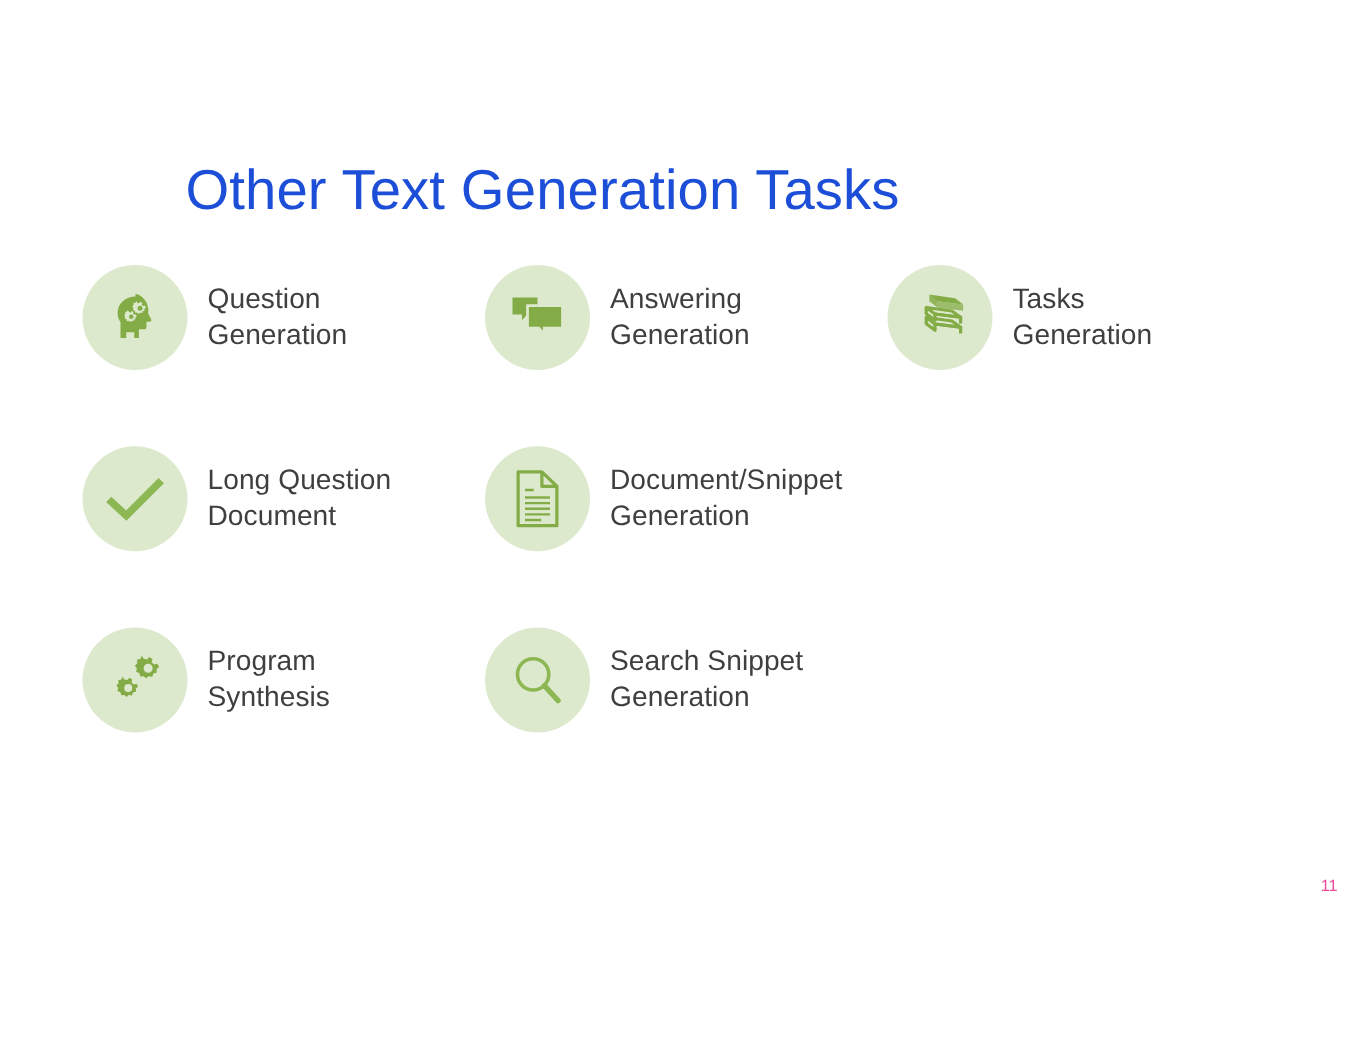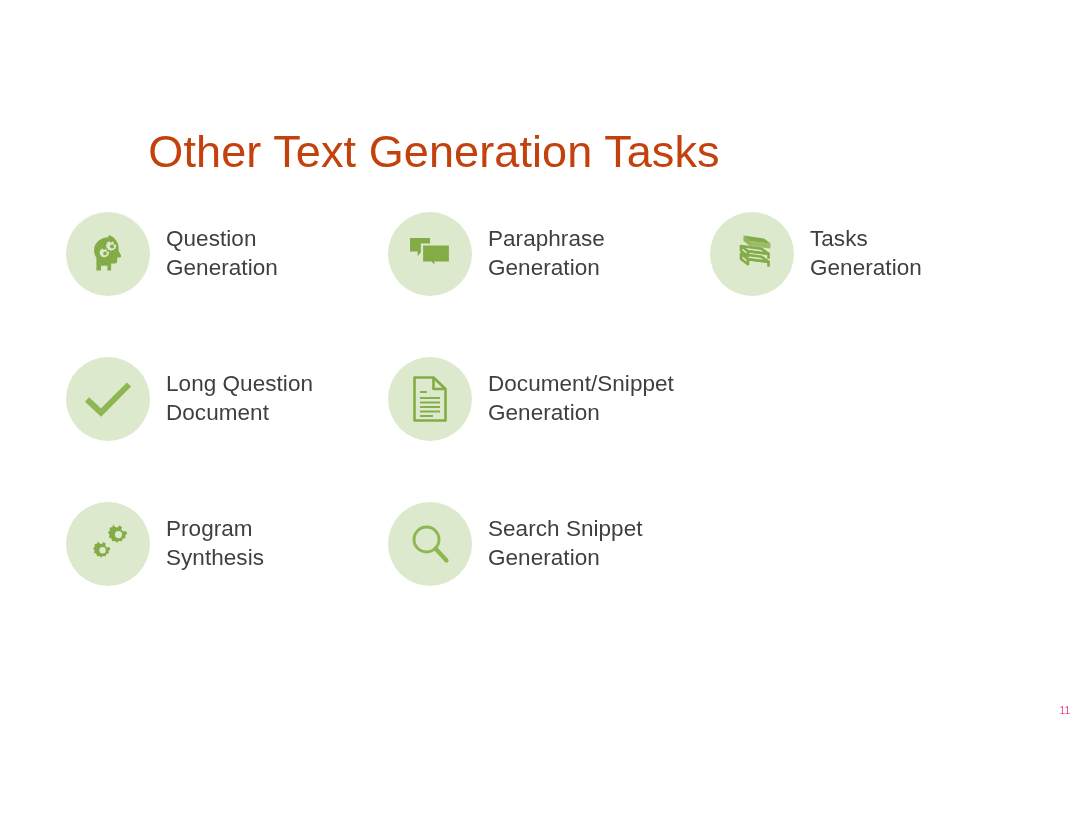--- a/index.html
+++ b/index.html
@@ -24,21 +24,21 @@
 
   .slide-title {
     position: absolute;
     left: 0;
     top: 128px;
     width: 868px;
     text-align: center;
     font-family: "Liberation Sans", sans-serif;
     font-size: 45px;
     font-weight: 400;
-    color: #c2410c;
+    color: #1d4ed8;
     letter-spacing: 0.1px;
     line-height: 1.08;
     white-space: nowrap;
   }
 
   .task-grid {
     position: absolute;
     left: 66px;
     top: 212px;
     width: 1000px;
@@ -87,21 +87,21 @@
     color: #3f3f3f;
     letter-spacing: 0.05px;
     white-space: pre-line;
   }
 
   .page-number {
     position: absolute;
     right: 10px;
     bottom: 114px;
     font-family: "Liberation Sans", sans-serif;
-    font-size: 10px;
+    font-size: 13px;
     color: #ec4899;
   }
 </style>
 </head>
 <body>
 
 <div class="slide">
 
   <div class="slide-title">Other Text Generation Tasks</div>
 
@@ -125,21 +125,21 @@
 Generation</div>
       </div>
 
       <div class="task-item">
         <div class="icon-circle">
           <svg width="44" height="40" viewBox="0 0 44 40" aria-hidden="true">
             <path d="M2 4h20v13.5h-8.3L9.6 22.2V17.5H2z" fill="#84ac46"></path>
             <path d="M14 10.5h28v18H27.4l0.2 5.0-4.6-5.0H14z" fill="#84ac46" stroke="#dde9cd" stroke-width="2.2"></path>
           </svg>
         </div>
-        <div class="task-label">Paraphrase
+        <div class="task-label">Answering
 Generation</div>
       </div>
 
       <div class="task-item">
         <div class="icon-circle">
           <svg width="46" height="44" viewBox="0 0 46 44" aria-hidden="true">
             <g fill="#84ac46">
               <path d="M14.5 3.5L35 6.5l6.5 5.0-20.5-2.5z"></path>
               <path d="M14.5 3.5v5.5l6.5 5.0V8.5z" opacity="0.85"></path>
               <path d="M21.0 9.0L41.5 11.5v5.0L21.0 14.0z" opacity="0.75"></path>

